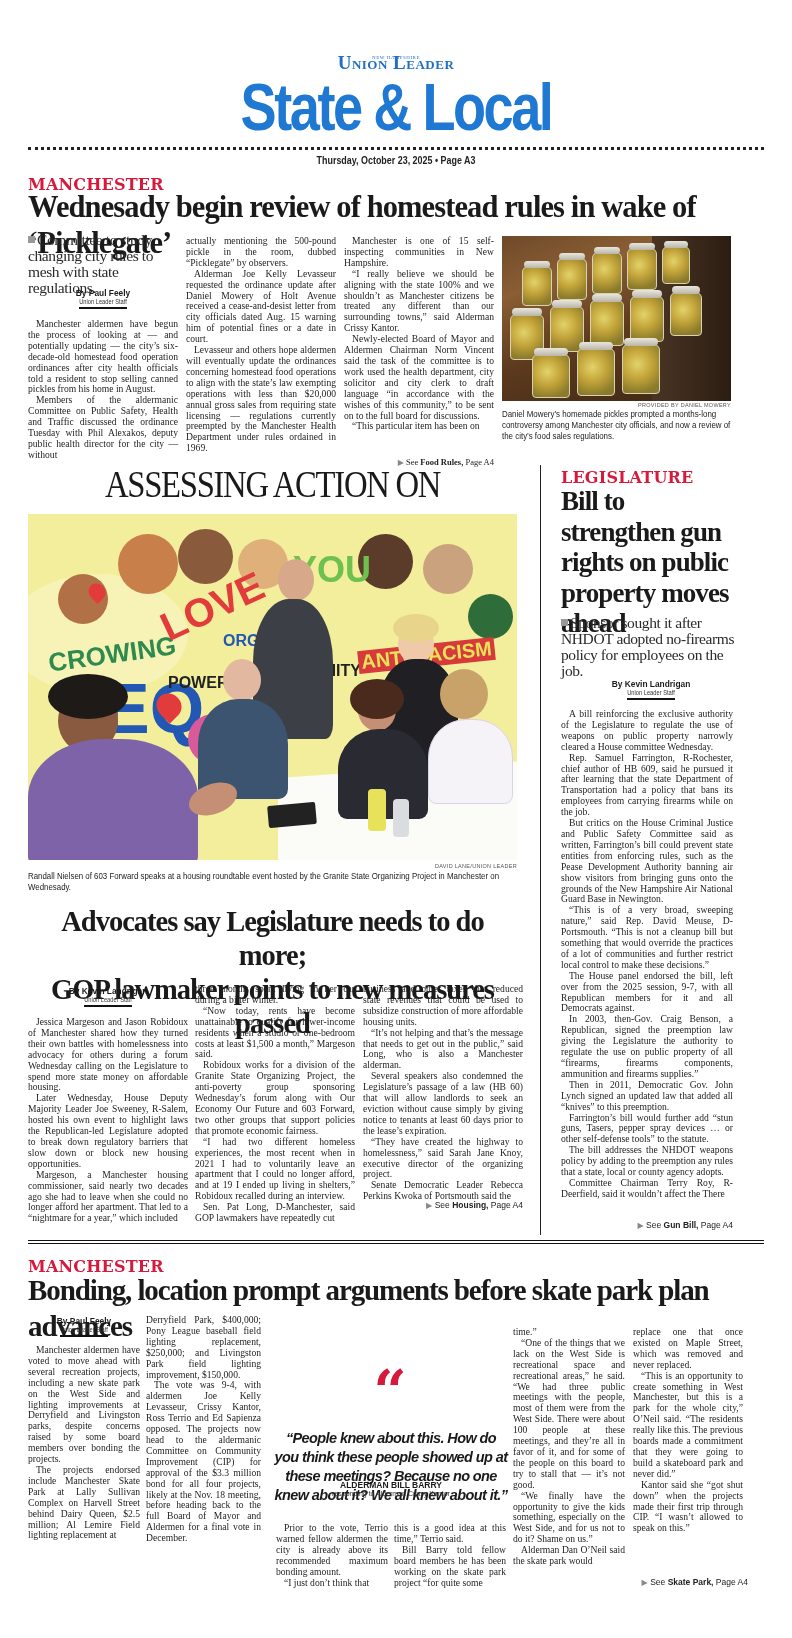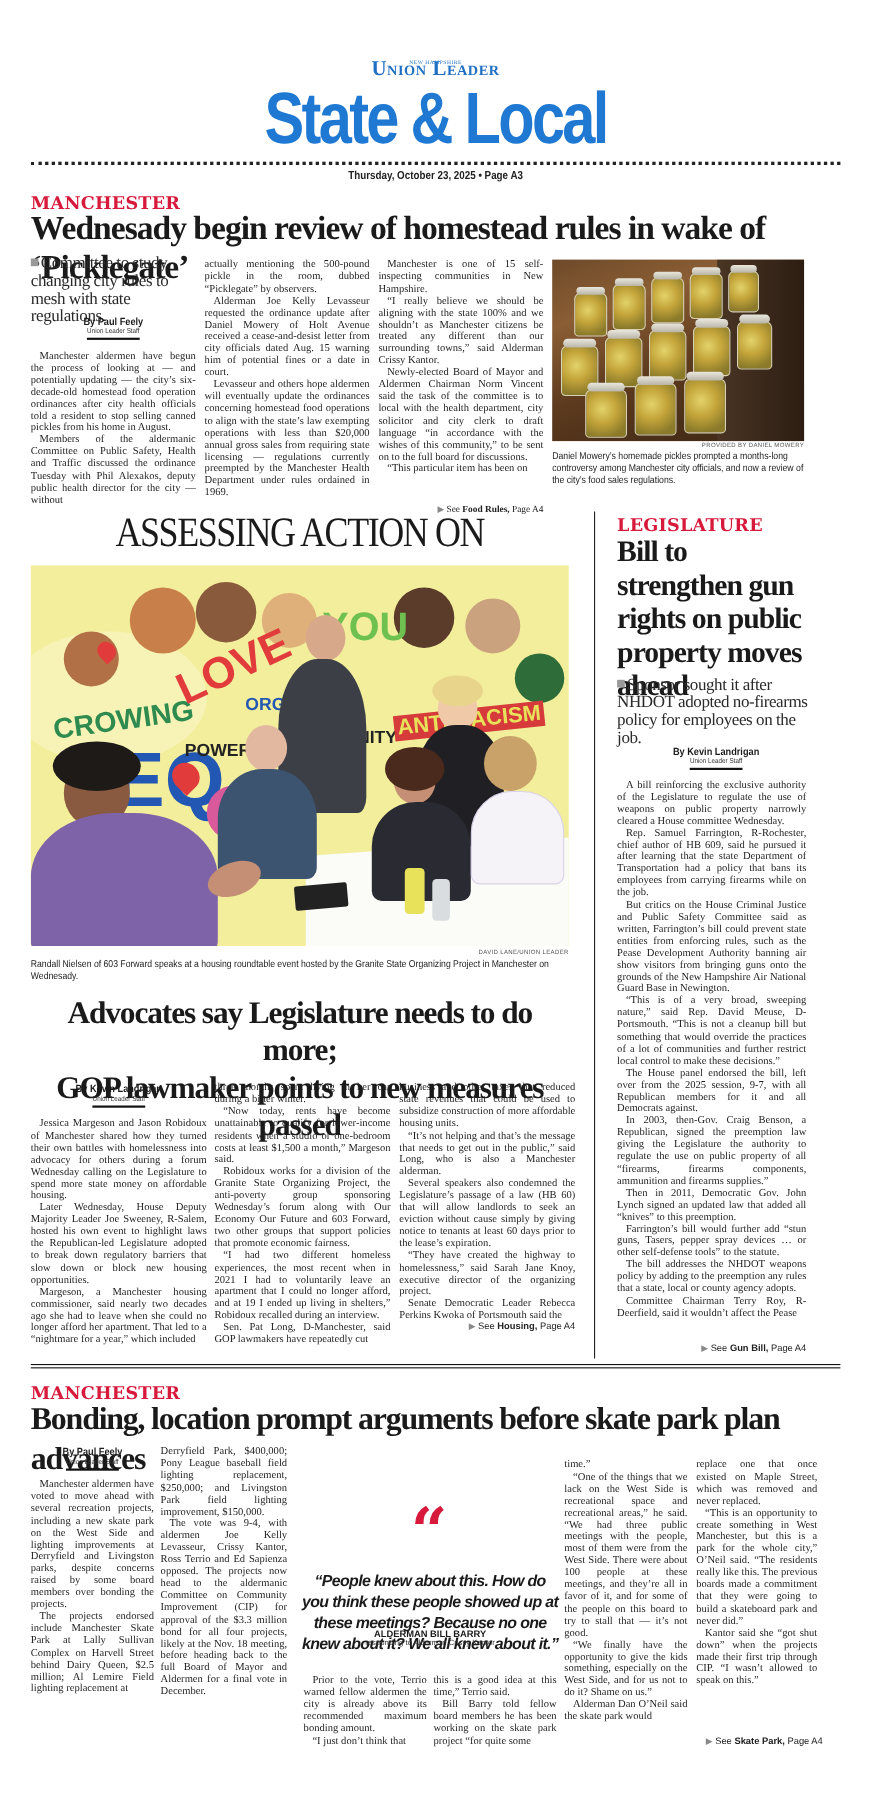--- a/index.html
+++ b/index.html
@@ -76,21 +76,21 @@
   <p>Members of the aldermanic Committee on Public Safety, Health and Traffic discussed the ordinance Tuesday with Phil Alexakos, deputy public health director for the city — without</p>
 </div>
 <div class="abs body" style="left:186px;top:236px;width:150px;">
   <p style="text-indent:0">actually mentioning the 500-pound pickle in the room, dubbed “Picklegate” by observers.</p>
   <p>Alderman Joe Kelly Levasseur requested the ordinance update after Daniel Mowery of Holt Avenue received a cease-and-desist letter from city officials dated Aug. 15 warning him of potential fines or a date in court.</p>
   <p>Levasseur and others hope aldermen will eventually update the ordinances concerning homestead food operations to align with the state’s law exempting operations with less than $20,000 annual gross sales from requiring state licensing — regulations currently preempted by the Manchester Health Department under rules ordained in 1969.</p>
 </div>
 <div class="abs body" style="left:344px;top:236px;width:150px;">
   <p>Manchester is one of 15 self-inspecting communities in New Hampshire.</p>
   <p>“I really believe we should be aligning with the state 100% and we shouldn’t as Manchester citizens be treated any different than our surrounding towns,” said Alderman Crissy Kantor.</p>
-  <p>Newly-elected Board of Mayor and Aldermen Chairman Norm Vincent said the task of the committee is to local with the health department, city solicitor and city clerk to draft language “in accordance with the wishes of this community,” to be sent on to the full board for discussions.</p>
+  <p>Newly-elected Board of Mayor and Aldermen Chairman Norm Vincent said the task of the committee is to work used the health department, city solicitor and city clerk to draft language “in accordance with the wishes of this community,” to be sent on to the full board for discussions.</p>
   <p>“This particular item has been on</p>
 </div>
 <div class="abs jump" style="left:344px;top:457px;width:150px;font-family:Liberation Serif, serif;">
   <span class="tri">▶</span>
   <span>See</span>
   <b>Food Rules,</b>
   <span>Page A4</span>
 </div>
 
 <div class="abs photo-pickles">
@@ -223,21 +223,21 @@
 <div class="abs body" style="left:561px;top:709px;width:172px;">
   <p>A bill reinforcing the exclusive authority of the Legislature to regulate the use of weapons on public property narrowly cleared a House committee Wednesday.</p>
   <p>Rep. Samuel Farrington, R-Rochester, chief author of HB 609, said he pursued it after learning that the state Department of Transportation had a policy that bans its employees from carrying firearms while on the job.</p>
   <p>But critics on the House Criminal Justice and Public Safety Committee said as written, Farrington’s bill could prevent state entities from enforcing rules, such as the Pease Development Authority banning air show visitors from bringing guns onto the grounds of the New Hampshire Air National Guard Base in Newington.</p>
   <p>“This is of a very broad, sweeping nature,” said Rep. David Meuse, D-Portsmouth. “This is not a cleanup bill but something that would override the practices of a lot of communities and further restrict local control to make these decisions.”</p>
   <p>The House panel endorsed the bill, left over from the 2025 session, 9-7, with all Republican members for it and all Democrats against.</p>
   <p>In 2003, then-Gov. Craig Benson, a Republican, signed the preemption law giving the Legislature the authority to regulate the use on public property of all “firearms, firearms components, ammunition and firearms supplies.”</p>
   <p>Then in 2011, Democratic Gov. John Lynch signed an updated law that added all “knives” to this preemption.</p>
   <p>Farrington’s bill would further add “stun guns, Tasers, pepper spray devices … or other self-defense tools” to the statute.</p>
   <p>The bill addresses the NHDOT weapons policy by adding to the preemption any rules that a state, local or county agency adopts.</p>
-  <p>Committee Chairman Terry Roy, R-Deerfield, said it wouldn’t affect the Pease</p>
+  <p>Committee Chairman Terry Roy, R-Deerfield, said it wouldn’t affect the There</p>
 </div>
 <div class="abs jump" style="left:561px;top:1220px;width:172px;">
   <span class="tri">▶</span>
   <span>See</span>
   <b>Gun Bill,</b>
   <span>Page A4</span>
 </div>
 
 <div class="abs sec-rule"></div>
 <div class="abs kicker" style="left:28px;top:1257px;">MANCHESTER</div>

